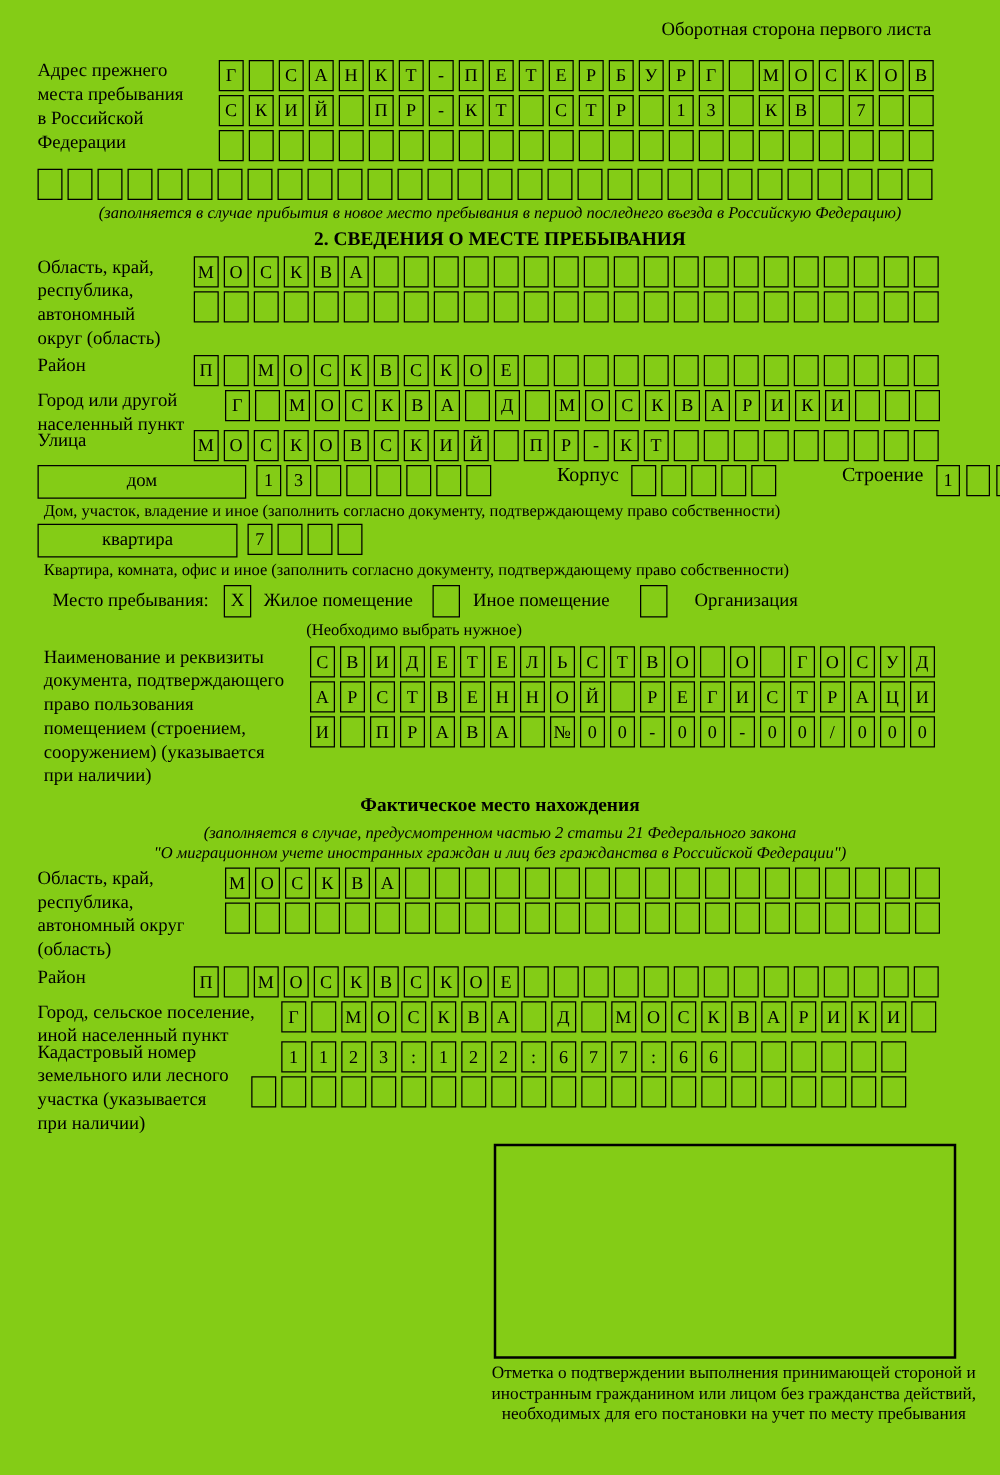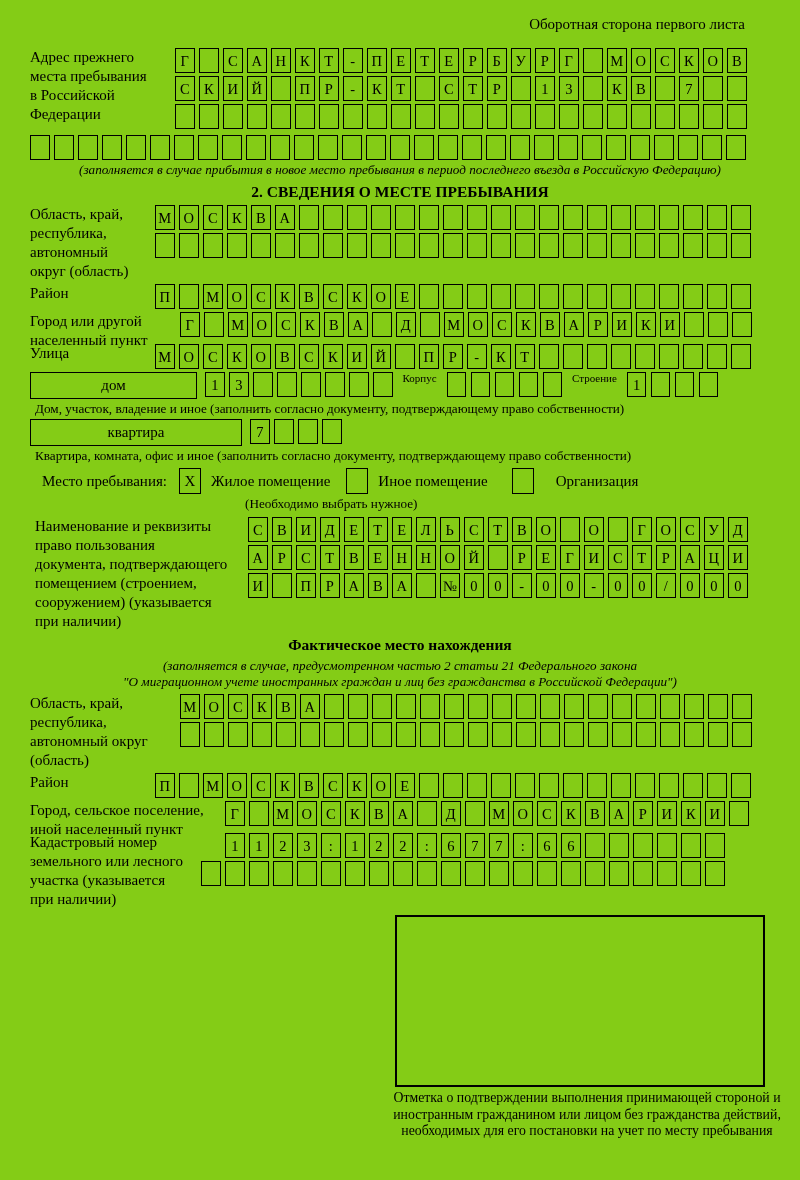--- a/index.html
+++ b/index.html
@@ -30,23 +30,23 @@
   .caption { font-size:13.2px; line-height:16px; }
   .center { text-align:center; margin:2px 0 0 0;font-style:italic; }
   .leftcap { margin:2px 0 2px 5px; }
   .sec-title { text-align:center; font-weight:bold; font-size:15.5px; line-height:21px; margin:3px 0 3px 0; }
 
   .house-row { display:flex; align-items:flex-start; margin-bottom:2px; }
   .namedbox {
     box-sizing:border-box; border:1.6px solid #000; height:27px;
     display:flex; align-items:center; justify-content:center; font-size:15px; flex:none;
   }
-  .w167 { width:167px; } .w200 { width:212px; }
+  .w167 { width:167px; } .w200 { width:160px; }
   .ml8 { margin-left:8px; }
-  .inline-label { padding:0 10px 0 10px; font-size:11px; white-space:nowrap; }
+  .inline-label { padding:0 10px 0 10px; font-size:16px; white-space:nowrap;margin-left:43px; }
 
   .stay-row { display:flex; align-items:center; padding-left:12px; margin-top:4px; height:26px; }
   .checkbox {
     box-sizing:border-box; width:22px; height:26px; border:1.6px solid #000; flex:none;
     display:flex; align-items:center; justify-content:center; font-size:15px; margin:0 10px 0 12px;
   }
   .gap2 { margin-left:16px; } .gap3 { margin-left:24px; }
   .opt-label { font-size:15px; white-space:nowrap; }
   .hint { margin:2px 0 5px 215px; }
 
@@ -392,22 +392,22 @@
     <span class="checkbox gap2"></span>
     <span class="opt-label">Иное помещение</span>
     <span class="checkbox gap3"></span>
     <span class="opt-label" style="margin-left:12px;">Организация</span>
   </div>
   <div class="caption hint">(Необходимо выбрать нужное)</div>
 
   <div class="row">
     <div class="label w218" style="padding-left:5px; box-sizing:border-box;">
         <div>Наименование и реквизиты</div>
+        <div>документа, подтверждающего</div>
         <div>право пользования</div>
-        <div>документа, подтверждающего</div>
         <div>помещением (строением,</div>
         <div>сооружением) (указывается</div>
         <div>при наличии)</div>
       </div>
     <div class="stack">
       <div class="cells">
           <div class="cell">С</div>
           <div class="cell">В</div>
           <div class="cell">И</div>
           <div class="cell">Д</div>

